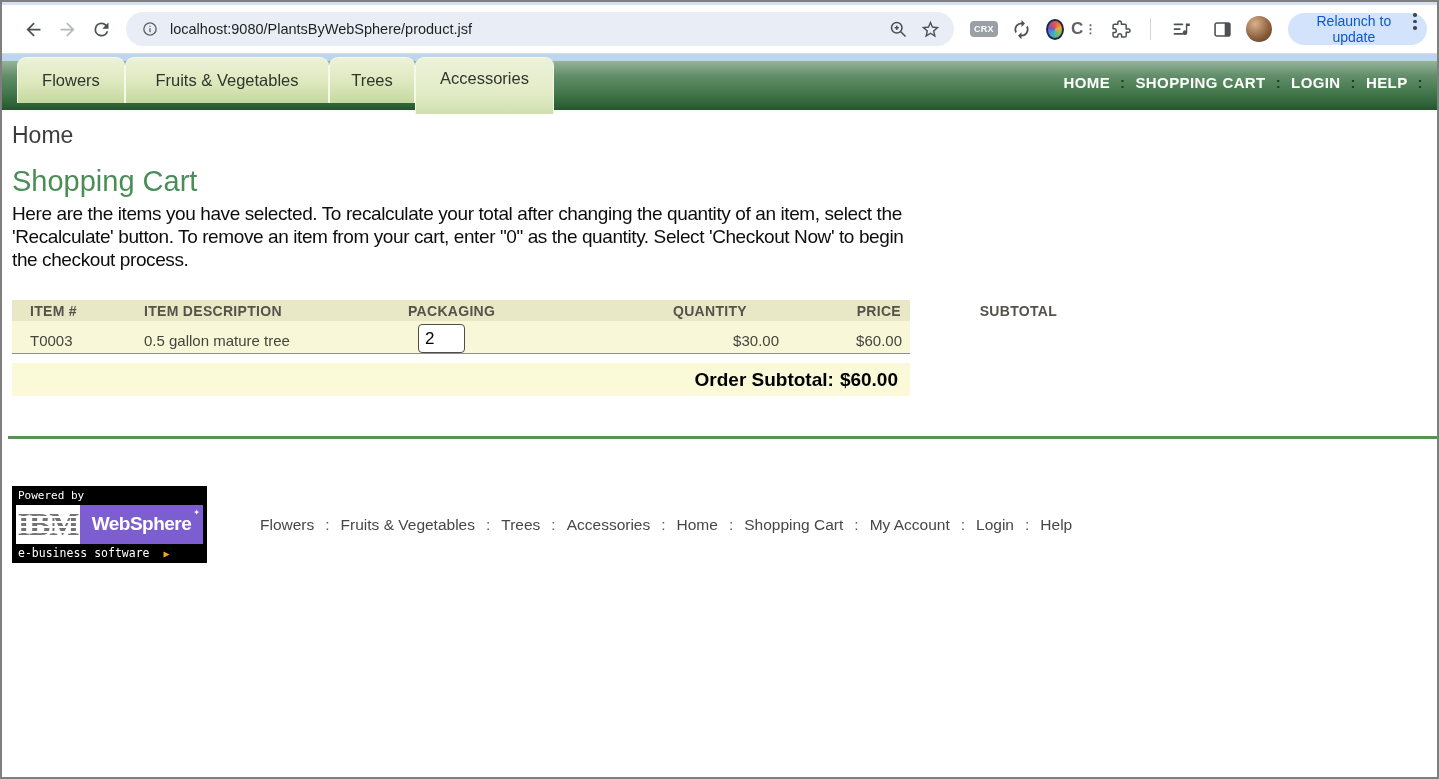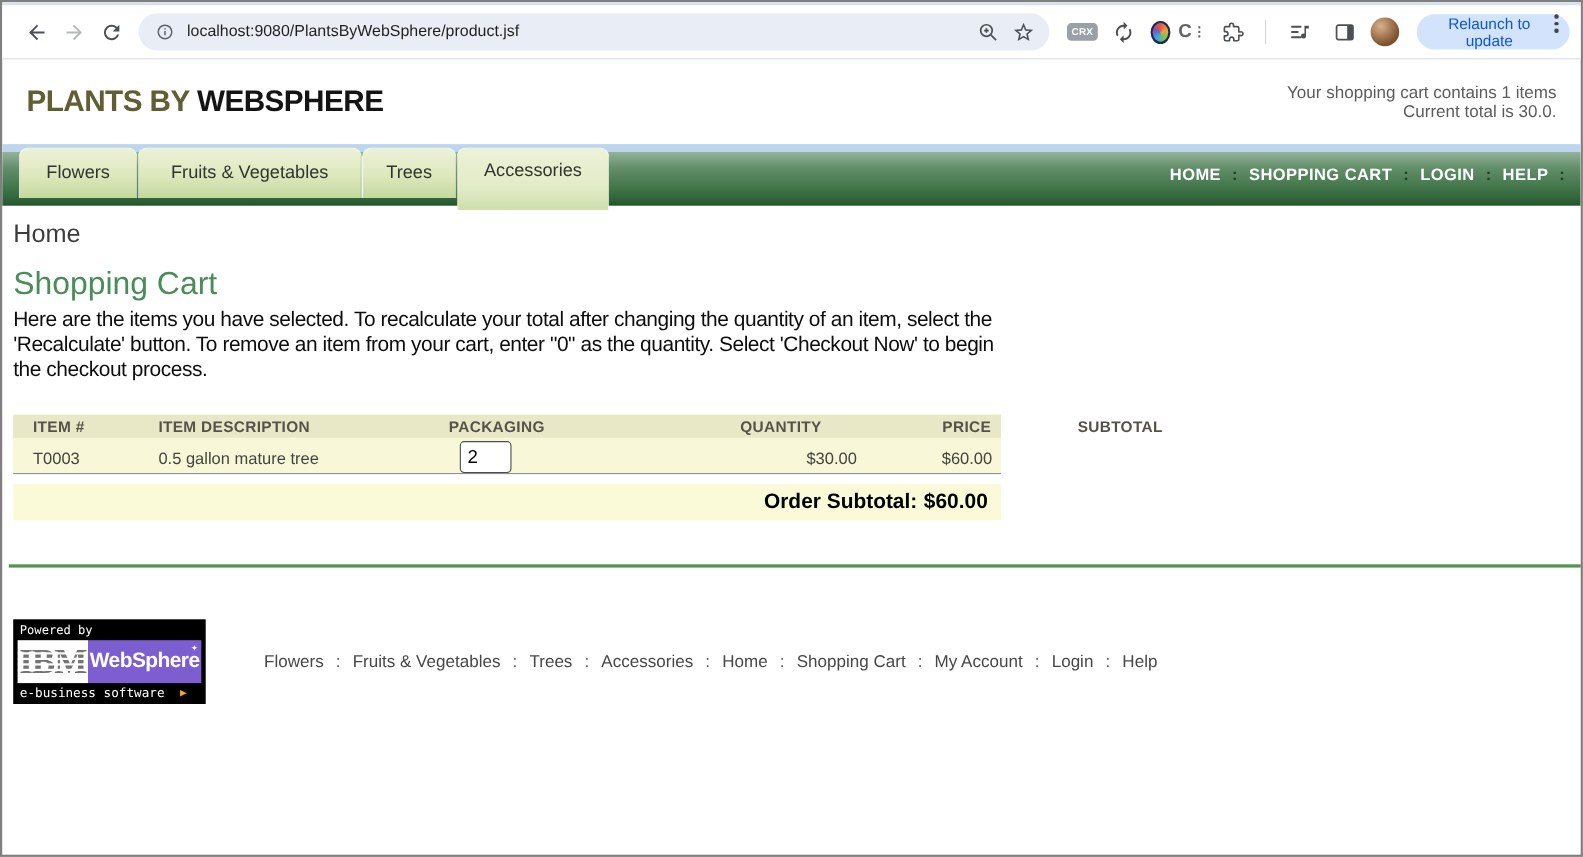--- a/index.html
+++ b/index.html
@@ -70,21 +70,21 @@
   .subtotal-band { margin-top: 9px; width: 898px; height: 33px; background: #fafad8; display: flex; align-items: center; justify-content: flex-end; padding-right: 12px; gap: 6px; }
   .subtotal-band span { font-size: 19px; font-weight: bold; color: #000; }
 
   .btn-row { margin-top: 37px; margin-left: -2px; display: flex; }
   .cart-btn { background: #e1eac9; border: 2px solid #3e7144; color: #3a3e36; font-size: 15.5px; font-weight: 600; font-family: "Liberation Sans", sans-serif; padding: 8px 20px; margin-left: -2px; cursor: pointer; height: 37px; white-space: nowrap; }
 
   .green-divider { margin-top: 40px; margin-left: -4px; width: 1430px; height: 3px; background: #569355; }
 
   
   .footer { margin-top: 47px; display: flex; align-items: center; }
-  .ibm-logo { width: 175px; height: 77px; background: #000; color: #fff; padding: 3px 4px; display: flex; flex-direction: column; justify-content: space-between; }
+  .ibm-logo { width: 195px; height: 77px; background: #000; color: #fff; padding: 3px 4px; display: flex; flex-direction: column; justify-content: space-between; }
   .powered-by { font-family: "DejaVu Sans Mono", monospace; font-size: 11px; padding-left: 2px; }
   .ibm-mid { display: flex; height: 39px; }
   .ibm-box { background: #fff; width: 64px; position: relative; display: flex; align-items: center; justify-content: center; overflow: hidden; }
   .ibm-text { color: #737373; font-weight: 800; font-size: 32px; letter-spacing: -1px; font-family: "Liberation Serif", serif; }
   .ibm-stripe { position: absolute; left: 0; right: 0; height: 2px; background: #fff; }
   .ws-box { background: #7d5ed0; flex: 1; display: flex; align-items: center; justify-content: center; position: relative; }
   .ws-text { color: #fff; font-weight: bold; font-size: 19px; letter-spacing: -0.5px; }
   .ws-spark { position: absolute; top: 3px; right: 3px; color: #fff; font-size: 8px; }
   .tagline { font-family: "DejaVu Sans Mono", monospace; font-size: 11.5px; padding-left: 2px; display: flex; align-items: center; gap: 14px; }
   .tagline .arrow { color: #f5a623; font-size: 10px; }
@@ -176,27 +176,20 @@
         <span>Relaunch to update</span>
         <span class="vdots">
             <i></i>
             <i></i>
             <i></i>
           </span>
       </button>
     </div>
   </div>
 
-  <div class="site-header">
-    <div class="logo"><span class="p1">PLANTS BY </span><span class="p2">WEBSPHERE</span></div>
-    <div class="cart-summary">
-      <div>Your shopping cart contains 1 items</div>
-      <div>Current total is 30.0.</div>
-    </div>
-  </div>
 
   <div class="navbar">
     <div class="nav-blue"></div>
     <div class="nav-green"></div>
     <div class="tabs">
       <div class="tab">Flowers</div>
       <div class="tab">Fruits &amp; Vegetables</div>
       <div class="tab">Trees</div>
       <div class="tab active">Accessories</div>
     </div>

